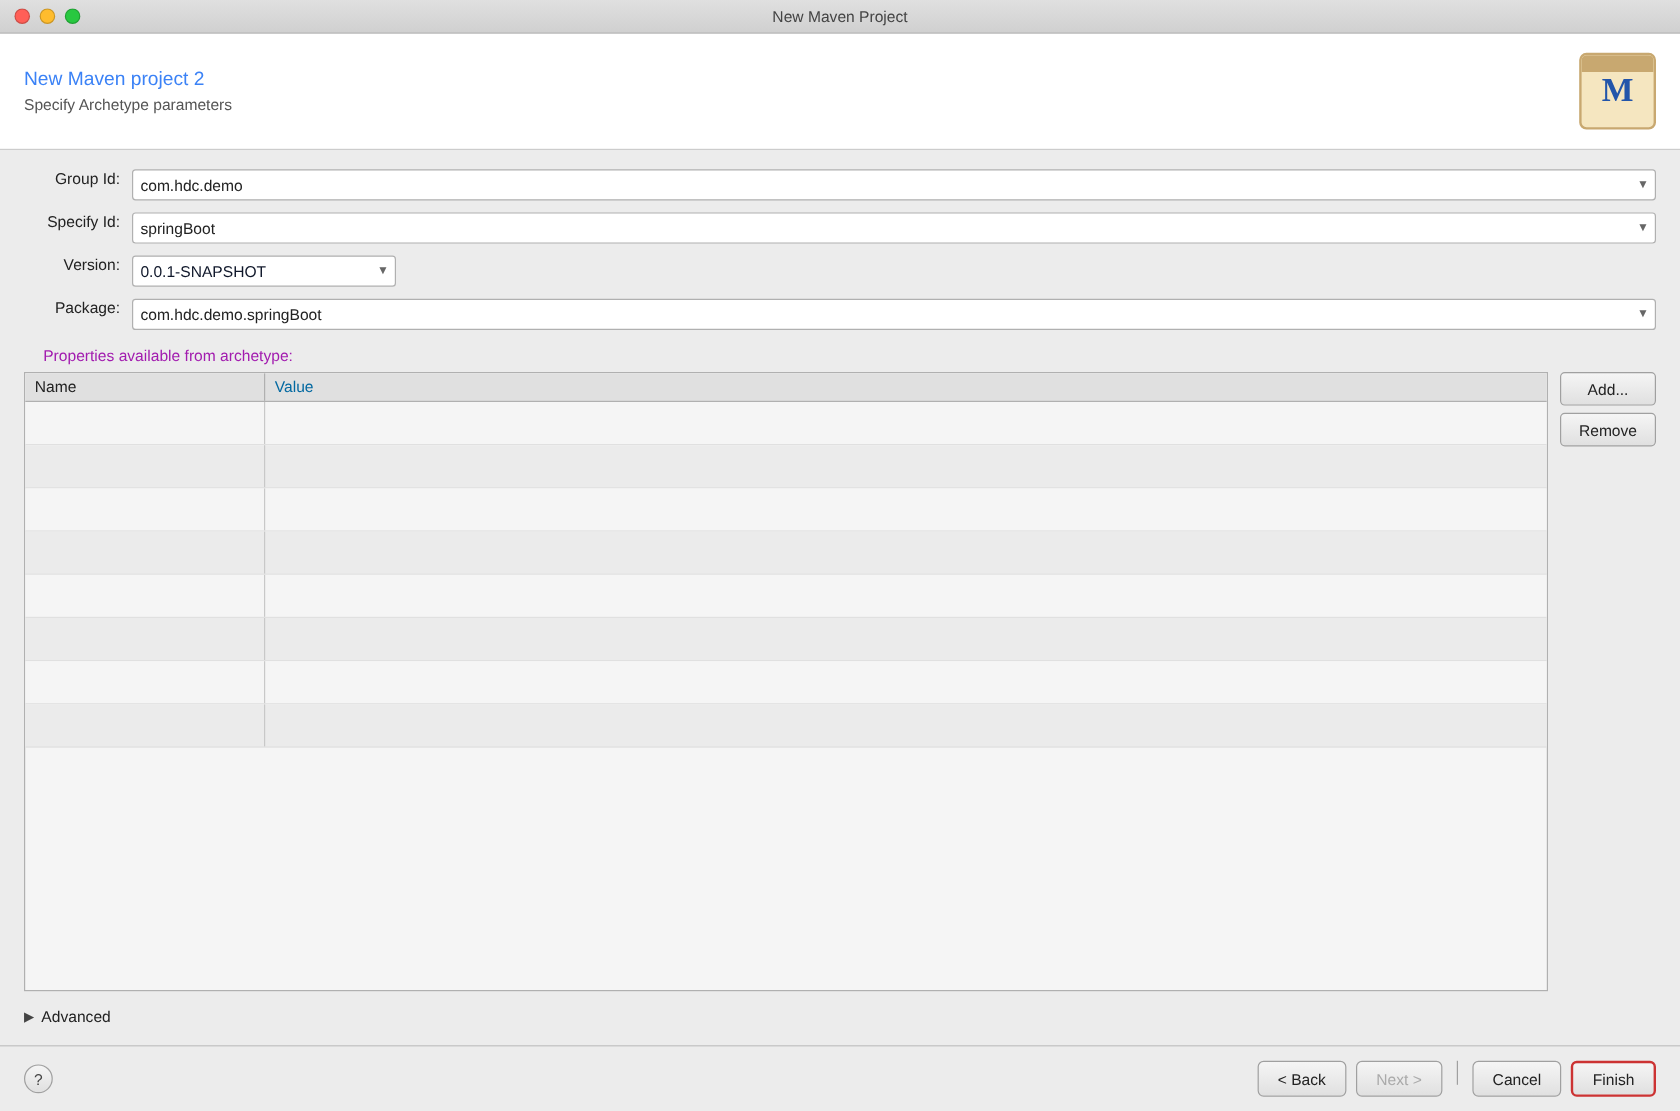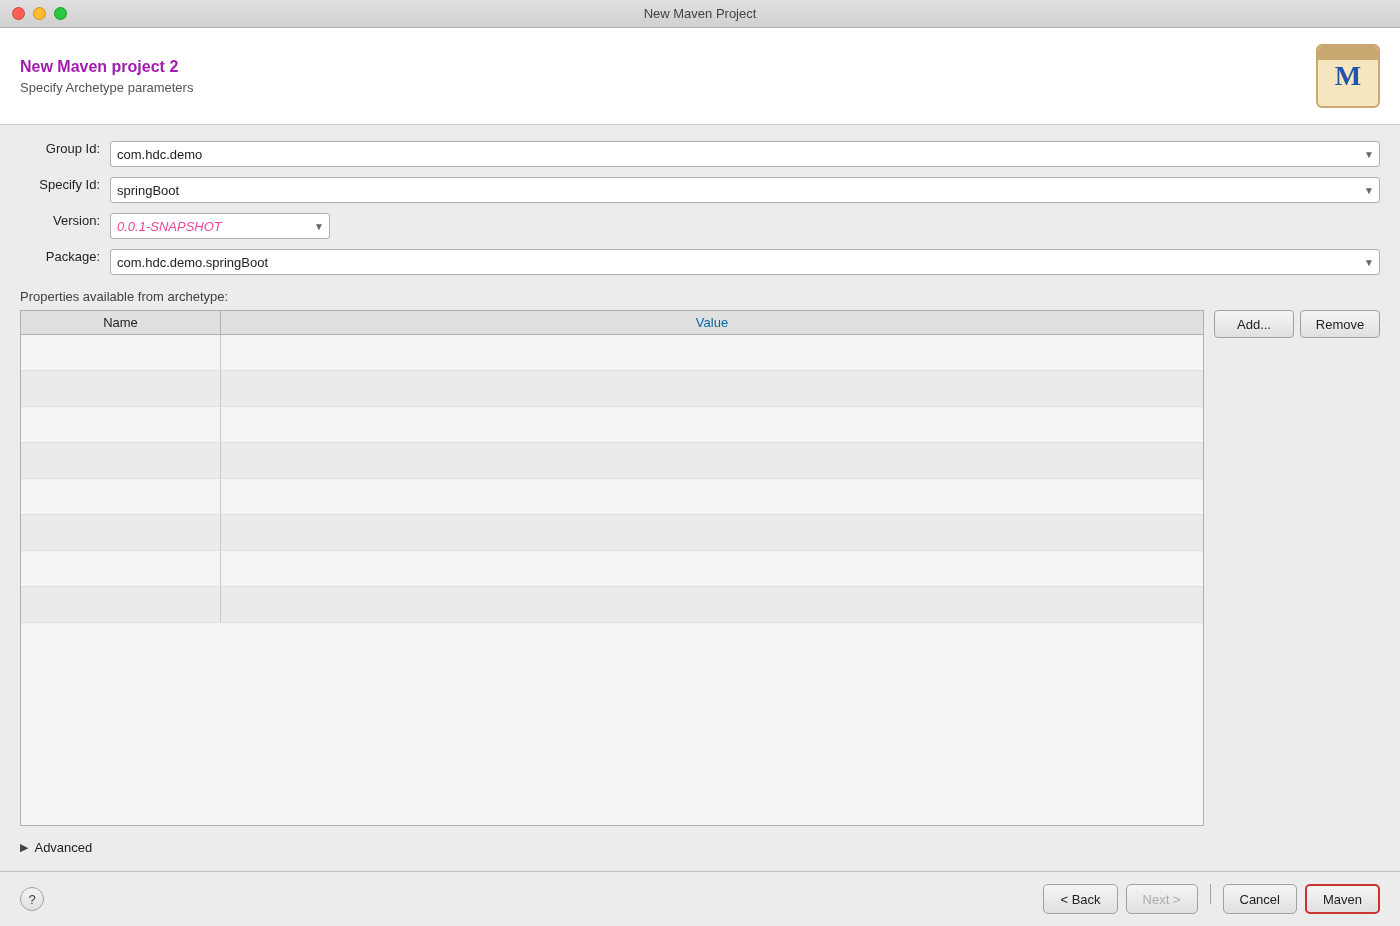--- a/index.html
+++ b/index.html
@@ -59,22 +59,22 @@
       background: #ffffff;
       padding: 16px 20px 16px 20px;
       display: flex;
       align-items: center;
       justify-content: space-between;
       border-bottom: 1px solid #cccccc;
       flex-shrink: 0;
     }
     .dialog-header-text h2 {
       font-size: 16px;
-      font-weight: bold;
-      color: #a21caf;
+      font-weight: normal;
+      color: #3b82f6;
       margin-bottom: 4px;
     }
     .dialog-header-text p {
       font-size: 13px;
       color: #555;
     }
     .maven-icon {
       width: 64px;
       height: 64px;
       background: #f5e6c0;
@@ -155,53 +155,52 @@
       position: relative;
     }
     .version-select {
       width: 220px;
       height: 26px;
       border: 1px solid #b0b0b0;
       border-radius: 3px;
       background: #fff;
       padding: 0 40px 0 6px;
       font-size: 13px;
-      color: #ec4899;
+      color: #0f172a;
       appearance: none;
-      font-style: italic;
       -webkit-appearance: none;
     }
 
     
     .properties-label {
       font-size: 13px;
-      color: #404040;
+      color: #a21caf;
       margin-bottom: 6px;
       margin-top: 4px;
+      margin-left: 16px;
     }
 
     .properties-area {
       display: flex;
       gap: 10px;
       flex: 1;
       min-height: 0;
     }
 
     .properties-table-container {
       flex: 1;
       border: 1px solid #b0b0b0;
       background: #f5f5f5;
       overflow: hidden;
     }
 
     .props-header {
       display: flex;
       background: #e0e0e0;
       border-bottom: 1px solid #b0b0b0;
-      text-align: center;
     }
     .props-col-name {
       width: 200px;
       padding: 4px 8px;
       font-size: 13px;
       font-weight: normal;
       color: #222;
       border-right: 1px solid #b0b0b0;
       flex-shrink: 0;
     }
@@ -232,20 +231,21 @@
       width: 200px;
       border-right: 1px solid #c8c8c8;
       flex-shrink: 0;
     }
     .props-cell-value {
       flex: 1;
     }
 
     .props-buttons {
       display: flex;
+      flex-direction: column;
       gap: 6px;
       flex-shrink: 0;
     }
     .props-btn {
       width: 80px;
       height: 28px;
       background: linear-gradient(to bottom, #f5f5f5, #e0e0e0);
       border: 1px solid #a0a0a0;
       border-radius: 4px;
       font-size: 13px;
@@ -457,17 +457,17 @@
 
   <div class="dialog-footer">
     <div class="footer-left">
       <button class="help-btn">?</button>
     </div>
     <div class="footer-right">
       <button class="footer-btn">&lt; Back</button>
       <button class="footer-btn disabled">Next &gt;</button>
       <div class="separator"></div>
       <button class="footer-btn">Cancel</button>
-      <button class="footer-btn finish">Maven</button>
+      <button class="footer-btn finish">Finish</button>
     </div>
   </div>
 
 </div>
 
 </body></html>

